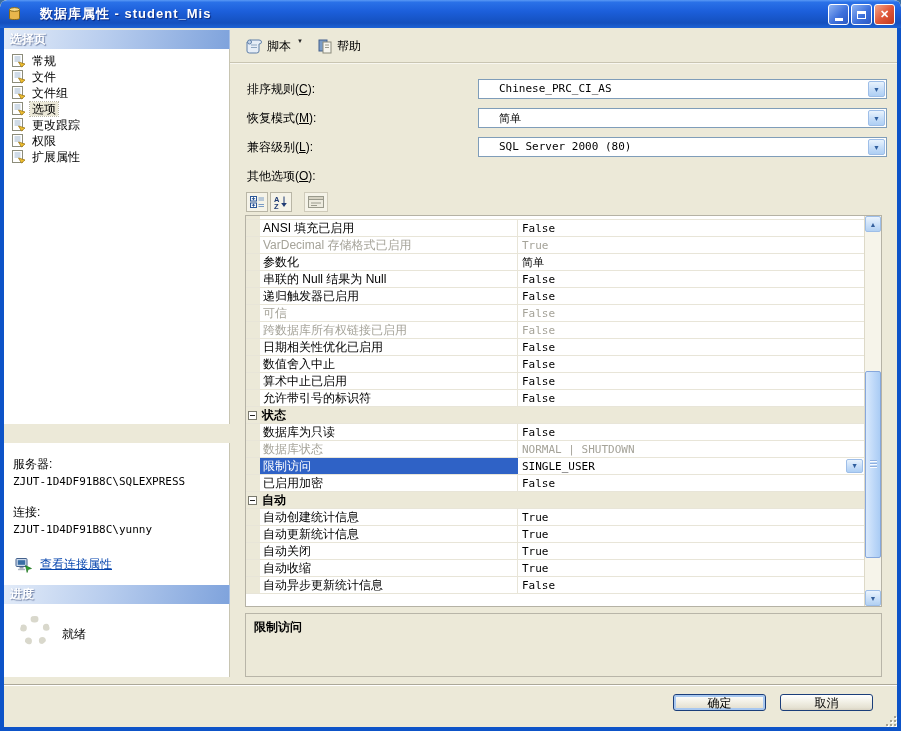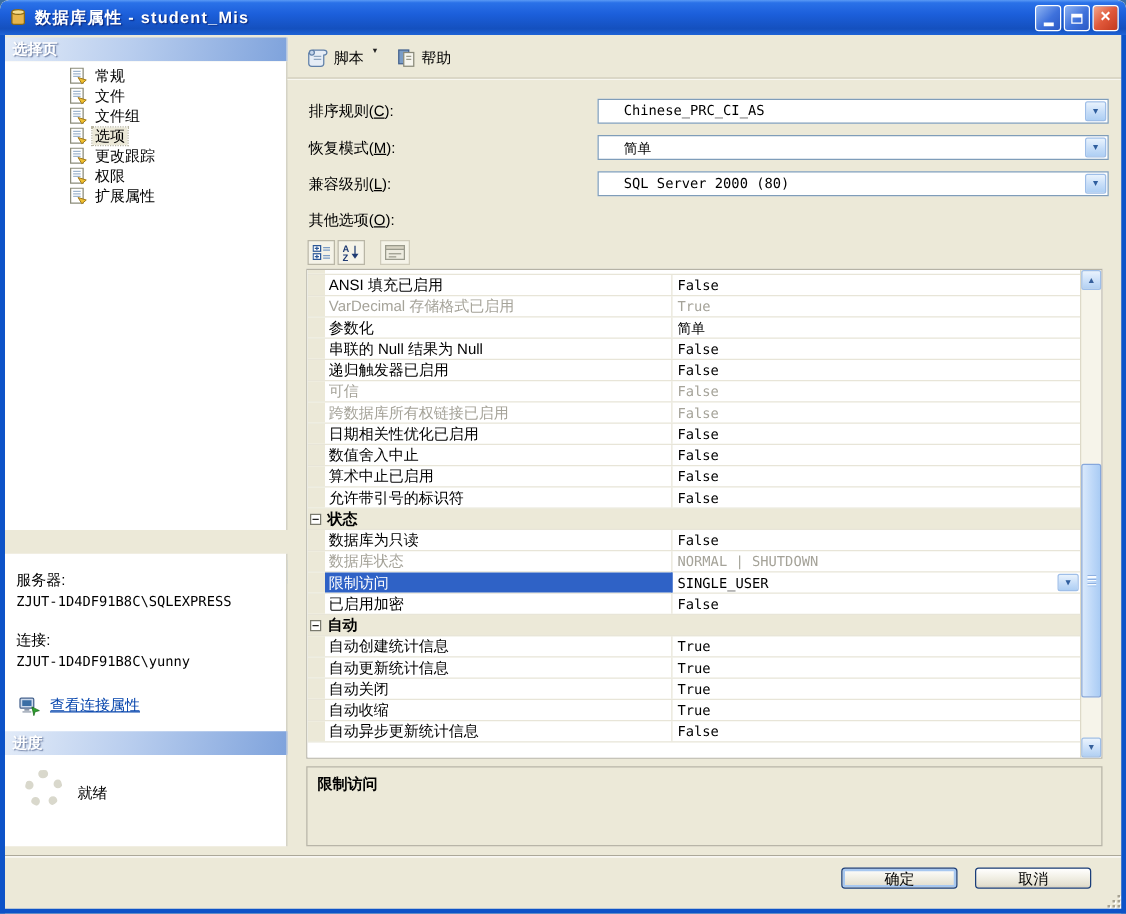--- a/index.html
+++ b/index.html
@@ -8,38 +8,38 @@
     position:relative;width:901px;height:731px;
     font-family:"Liberation Sans",sans-serif;font-size:12px;color:#000;
     background:#ECE9D8;overflow:hidden;border-radius:7px 7px 0 0;
   }
   
   .titlebar{
     position:absolute;left:0;top:0;width:901px;height:28px;
     background:linear-gradient(180deg,#5A9AF5 0%,#2A71E8 8%,#1C5FDB 40%,#1450BE 82%,#1E63D6 100%);
     border-radius:7px 7px 0 0;display:flex;align-items:center;padding-left:7px;
   }
-  .title-text{color:#fff;font-weight:bold;font-size:13px;margin-left:6px;letter-spacing:1px;
+  .title-text{color:#fff;font-weight:bold;font-size:13px;margin-left:18px;letter-spacing:1px;
     text-shadow:1px 1px 1px rgba(0,0,60,.55);}
   .winbtns{position:absolute;right:6px;top:4px;display:flex;gap:2px;}
   .winbtn{width:21px;height:21px;border:1px solid #fff;border-radius:3px;
     display:flex;align-items:center;justify-content:center;cursor:default;}
   .btn-blue{background:linear-gradient(135deg,#8FB4F2 0%,#3E71DC 55%,#2B59C4 100%);}
   .btn-close{background:linear-gradient(135deg,#F2A78C 0%,#E0583A 50%,#C2391E 100%);
     color:#fff;font-weight:bold;font-size:11px;line-height:1;}
   .glyph-min{width:8px;height:3px;background:#fff;margin-top:10px;}
   .glyph-max{width:9px;height:8px;border:1px solid #fff;border-top:3px solid #fff;}
   .frame{position:absolute;left:0;top:28px;width:901px;height:703px;pointer-events:none;
     border-left:4px solid #0D53C8;border-right:4px solid #0D53C8;border-bottom:4px solid #0D53C8;}
   
   .panel-header{position:absolute;left:4px;width:226px;height:19px;
     background:linear-gradient(100deg,#E2EBF8 0%,#B8CDEE 45%,#7FA3DC 100%);
     color:#fff;font-weight:bold;line-height:19px;padding-left:6px;
     text-shadow:1px 1px 1px rgba(40,60,110,.6);border-right:1px solid #A9C0E4;}
-  .panel-body{position:absolute;left:4px;width:226px;background:#fff;border-right:1px solid #C8C5B2;padding-left:44px;}
+  .panel-body{position:absolute;left:4px;width:226px;background:#fff;border-right:1px solid #C8C5B2;}
   #sel-body{top:49px;height:375px;padding-top:4px;}
   #conn-body{top:443px;height:160px;padding:11px 9px;}
   #prog-body{top:604px;height:73px;}
   .side-item{display:flex;align-items:center;height:16px;padding-left:7px;gap:4px;}
   .side-ico{width:15px;height:14px;flex:none;display:inline-flex;}
   .side-label{padding:0 2px;line-height:14px;}
   .side-label.sel{background:#ECE9D8;outline:1px dotted #B9B6A4;}
   .conn-label{margin-top:2px;}
   .conn-value{font-family:"DejaVu Sans Mono",monospace;font-size:11px;margin-top:2px;}
   .conn-gap{height:14px;}
@@ -68,21 +68,21 @@
     display:flex;align-items:center;justify-content:center;margin-right:2px;}
   .tool-ico.disabled{margin-left:10px;border-color:#CFCBBA;width:24px;}
   
   .grid{position:absolute;left:245px;top:215px;width:637px;height:392px;
     border:1px solid #B5B2A5;background:#fff;display:flex;}
   .grid-rows{width:618px;overflow:hidden;background:#fff;}
   .g-partial{height:4px;border-bottom:1px solid #E8E5D8;display:flex;}
   .g-partial .g-gutter{height:100%;}
   .g-row{display:flex;height:17px;border-bottom:1px solid #E8E5D8;}
   .g-gutter{width:14px;flex:none;background:#ECE9D8;position:relative;}
-  .g-name{width:278px;flex:none;padding:1px 3px 0;border-right:1px solid #E8E5D8;
+  .g-name{width:258px;flex:none;padding:1px 3px 0;border-right:1px solid #E8E5D8;
     overflow:hidden;white-space:nowrap;line-height:14px;}
   .g-val{flex:1;position:relative;padding:2px 4px 0;font-family:"DejaVu Sans Mono",monospace;
     font-size:11px;line-height:13px;overflow:hidden;white-space:nowrap;}
   .g-dis .g-name,.g-dis .g-val{color:#A5A399;}
   .g-sel .g-name{background:#2F62C6;color:#fff;border-right-color:#2F62C6;}
   .g-cat{background:#ECE9D8;font-weight:bold;}
   .g-cat .g-gutter{background:#ECE9D8;}
   .g-catname{padding:1px 2px 0;line-height:14px;}
   .collapse{position:absolute;left:2px;top:4px;width:9px;height:9px;background:#fff;
     border:1px solid #7A7A6E;display:block;}

